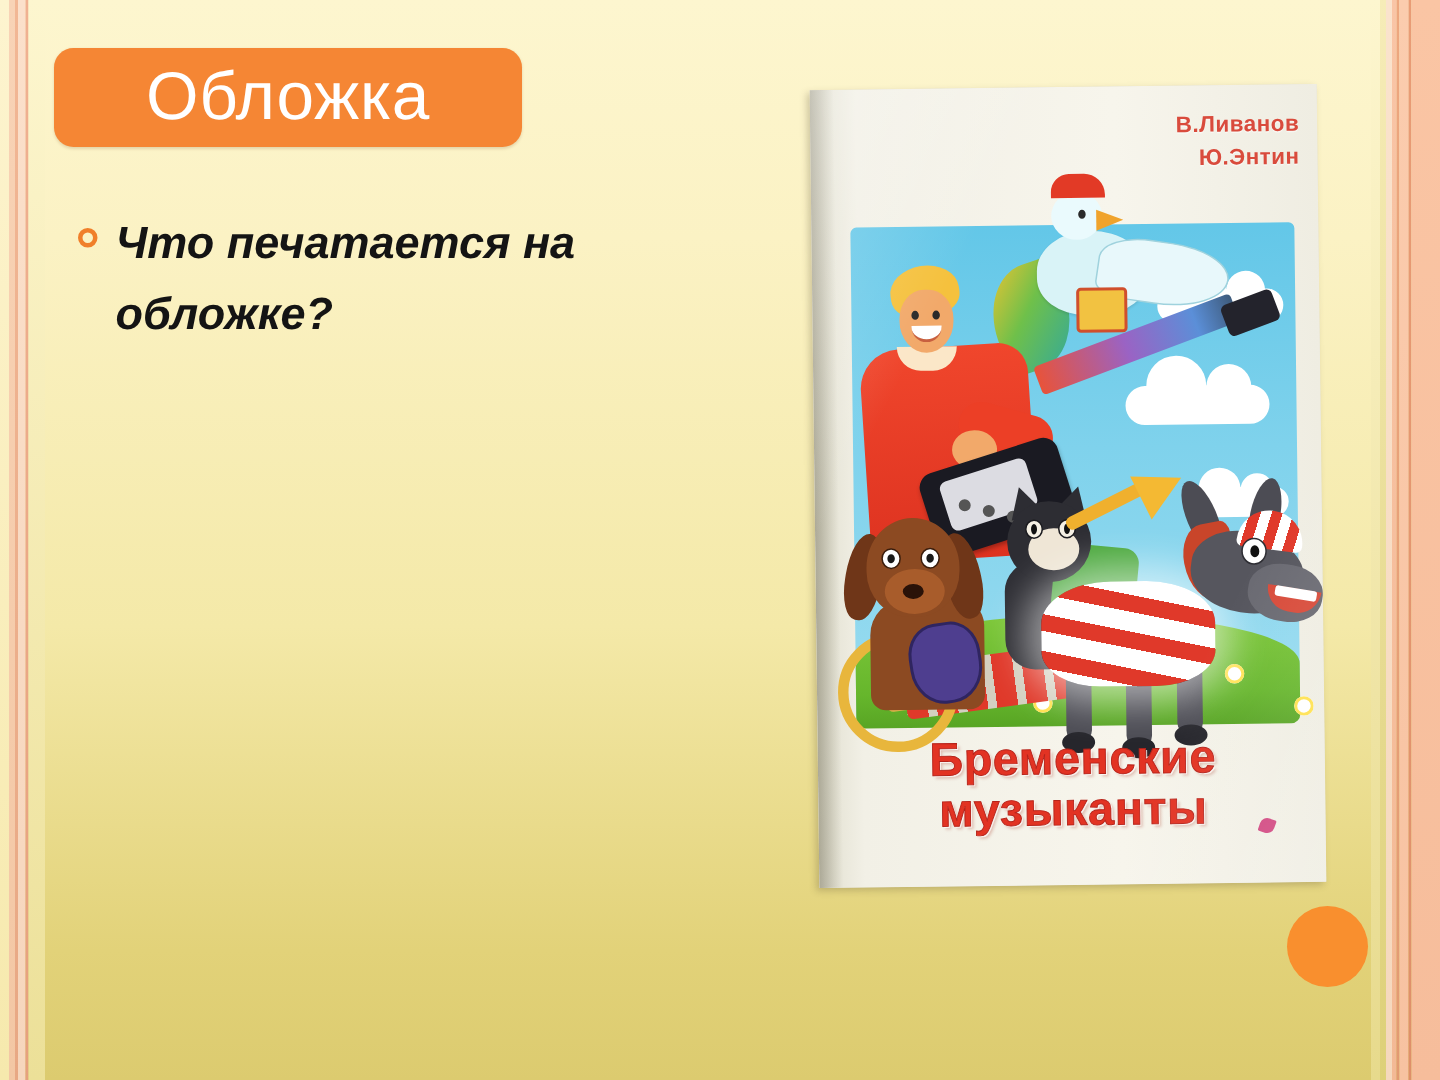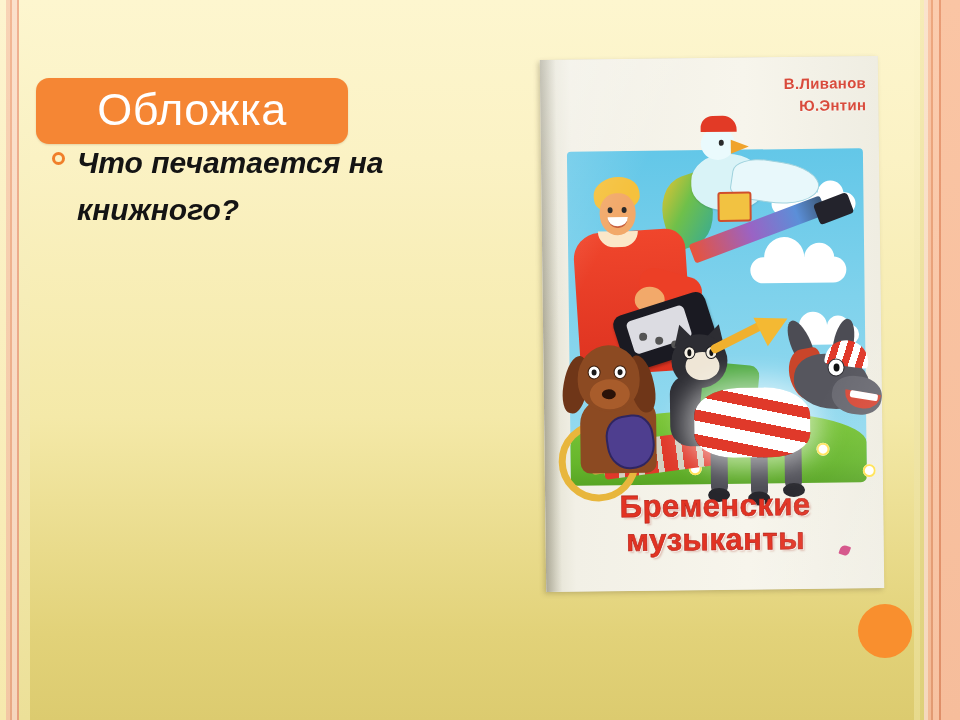--- a/index.html
+++ b/index.html
@@ -58,21 +58,20 @@
     left: 36px;
     top: 32px;
     width: 312px;
     height: 66px;
     background: #f58634;
     border-radius: 13px;
     box-shadow: 0 1px 2px rgba(120,70,20,0.18);
     display: flex;
     align-items: center;
     justify-content: center;
-    margin-top: 46px;
   }
   .title-text {
     color: #ffffff;
     font-size: 45px;
     line-height: 1;
     letter-spacing: 0.5px;
     font-weight: 400;
     white-space: nowrap;
     transform: translateY(-2px);
   }
@@ -626,21 +625,21 @@
 
   <div class="title-box">
     <span class="title-text">Обложка</span>
   </div>
 
   <div class="body-col">
 
 
     <div class="bullet-row">
       <span class="ring"></span>
-      <span class="btext em">Что печатается на книжного?</span>
+      <span class="btext em">Что печатается на обложке?</span>
     </div>
 
   </div>
 
   <div class="orange-dot"></div>
 
   <div class="book-photo">
     <div class="book-page"></div>
     <div class="spine-shade"></div>
 

